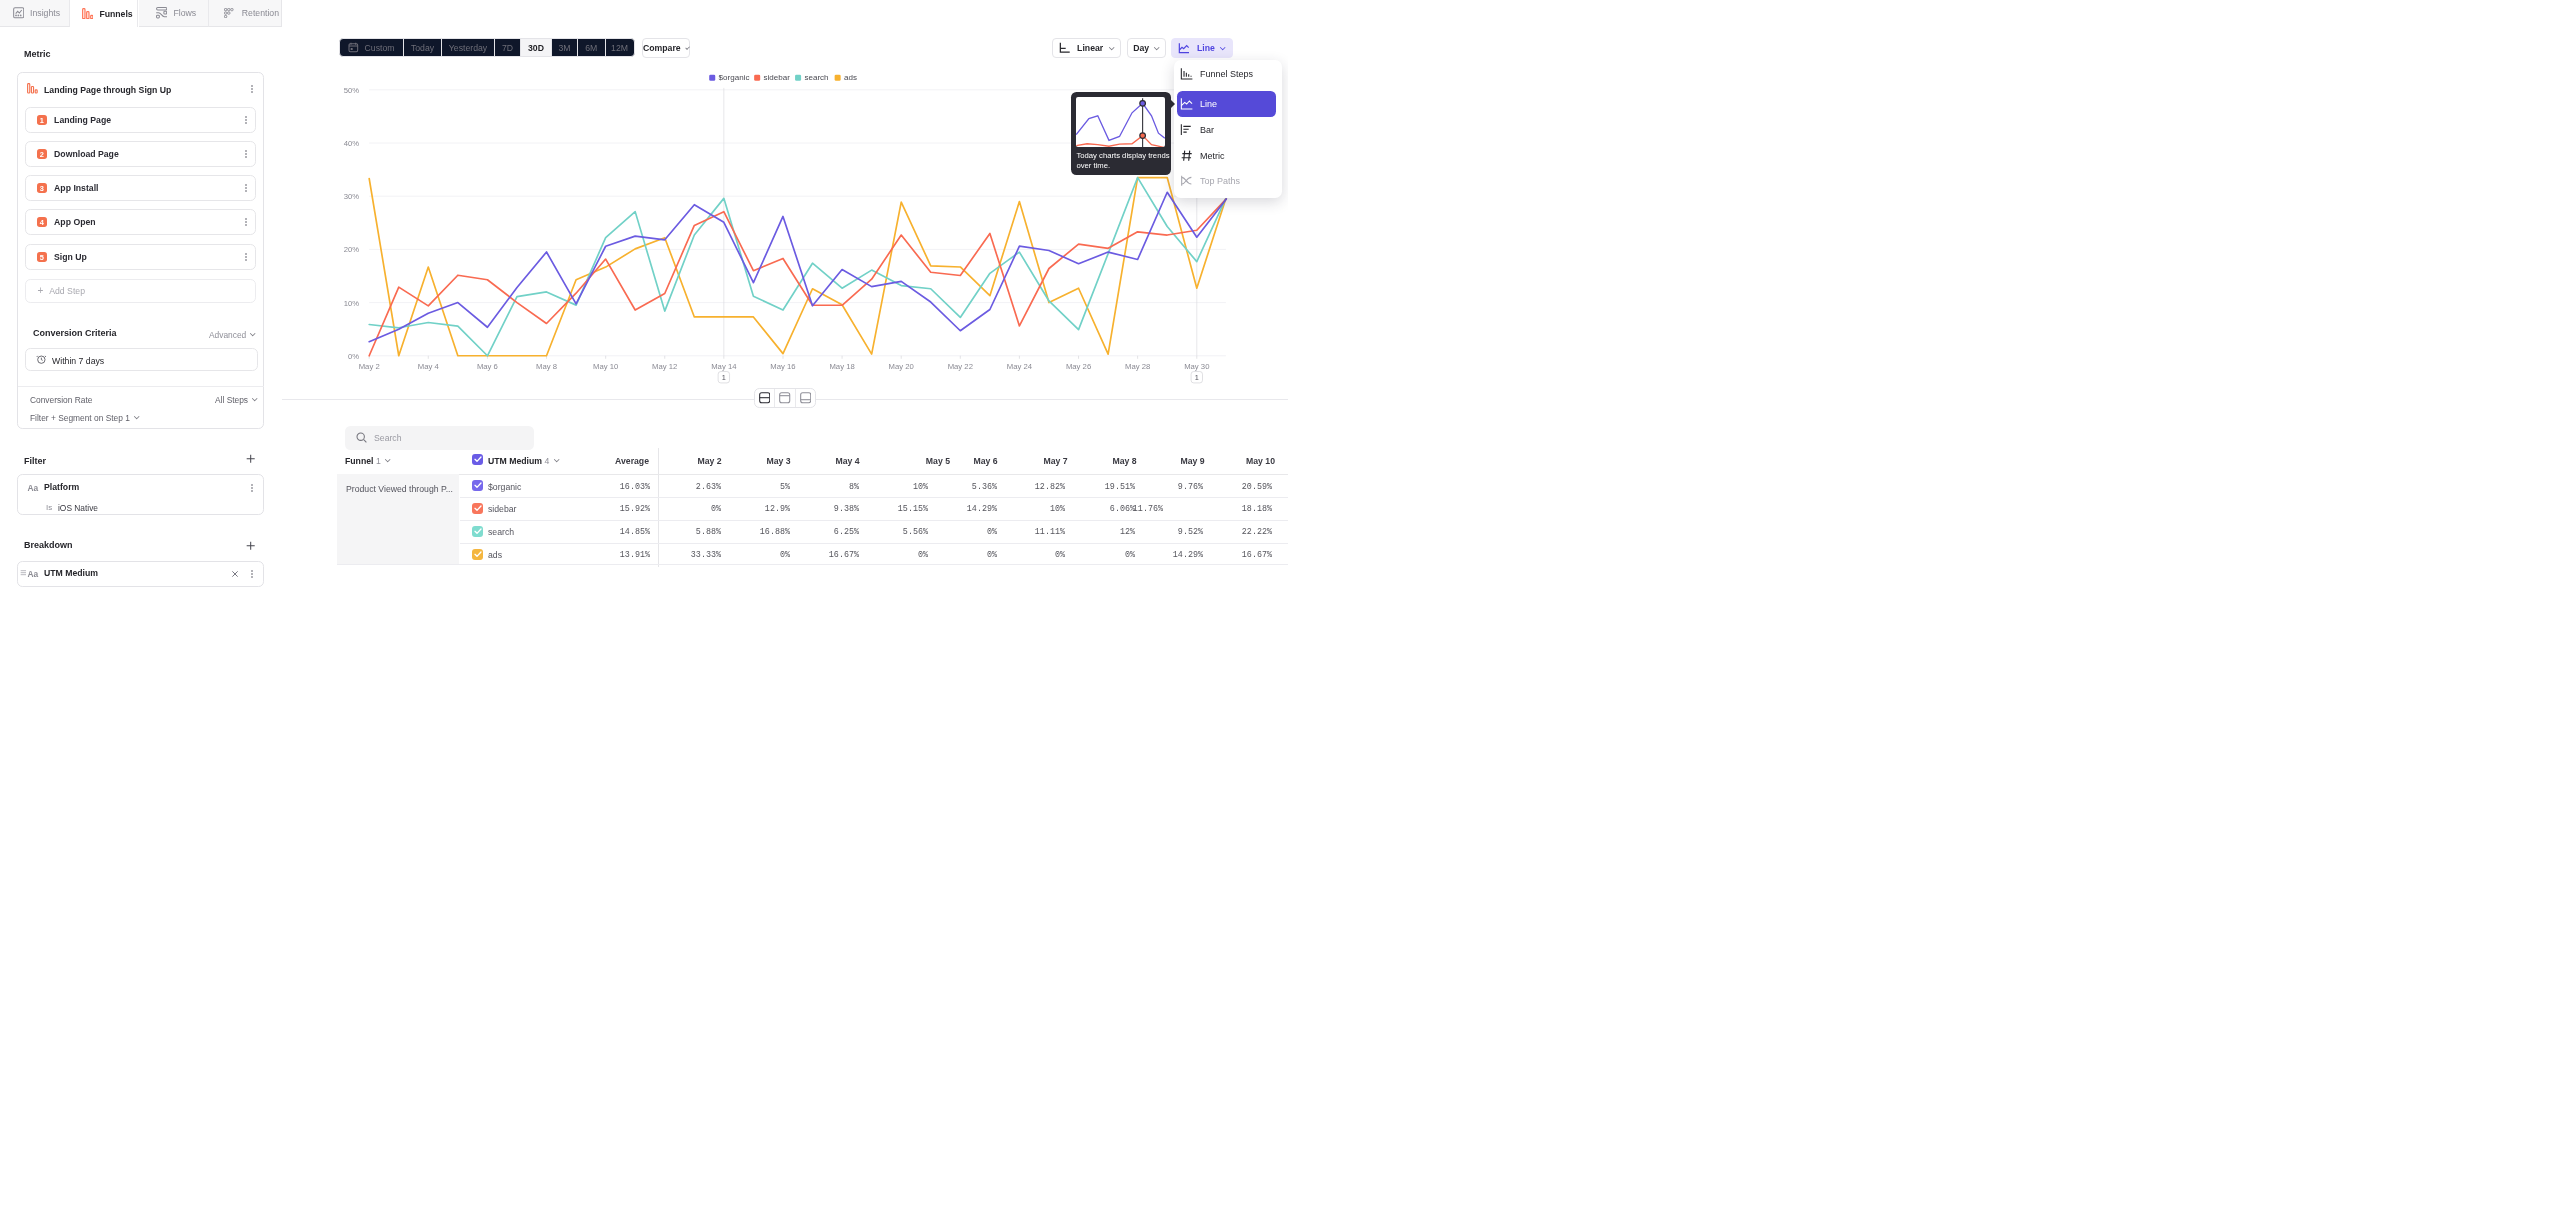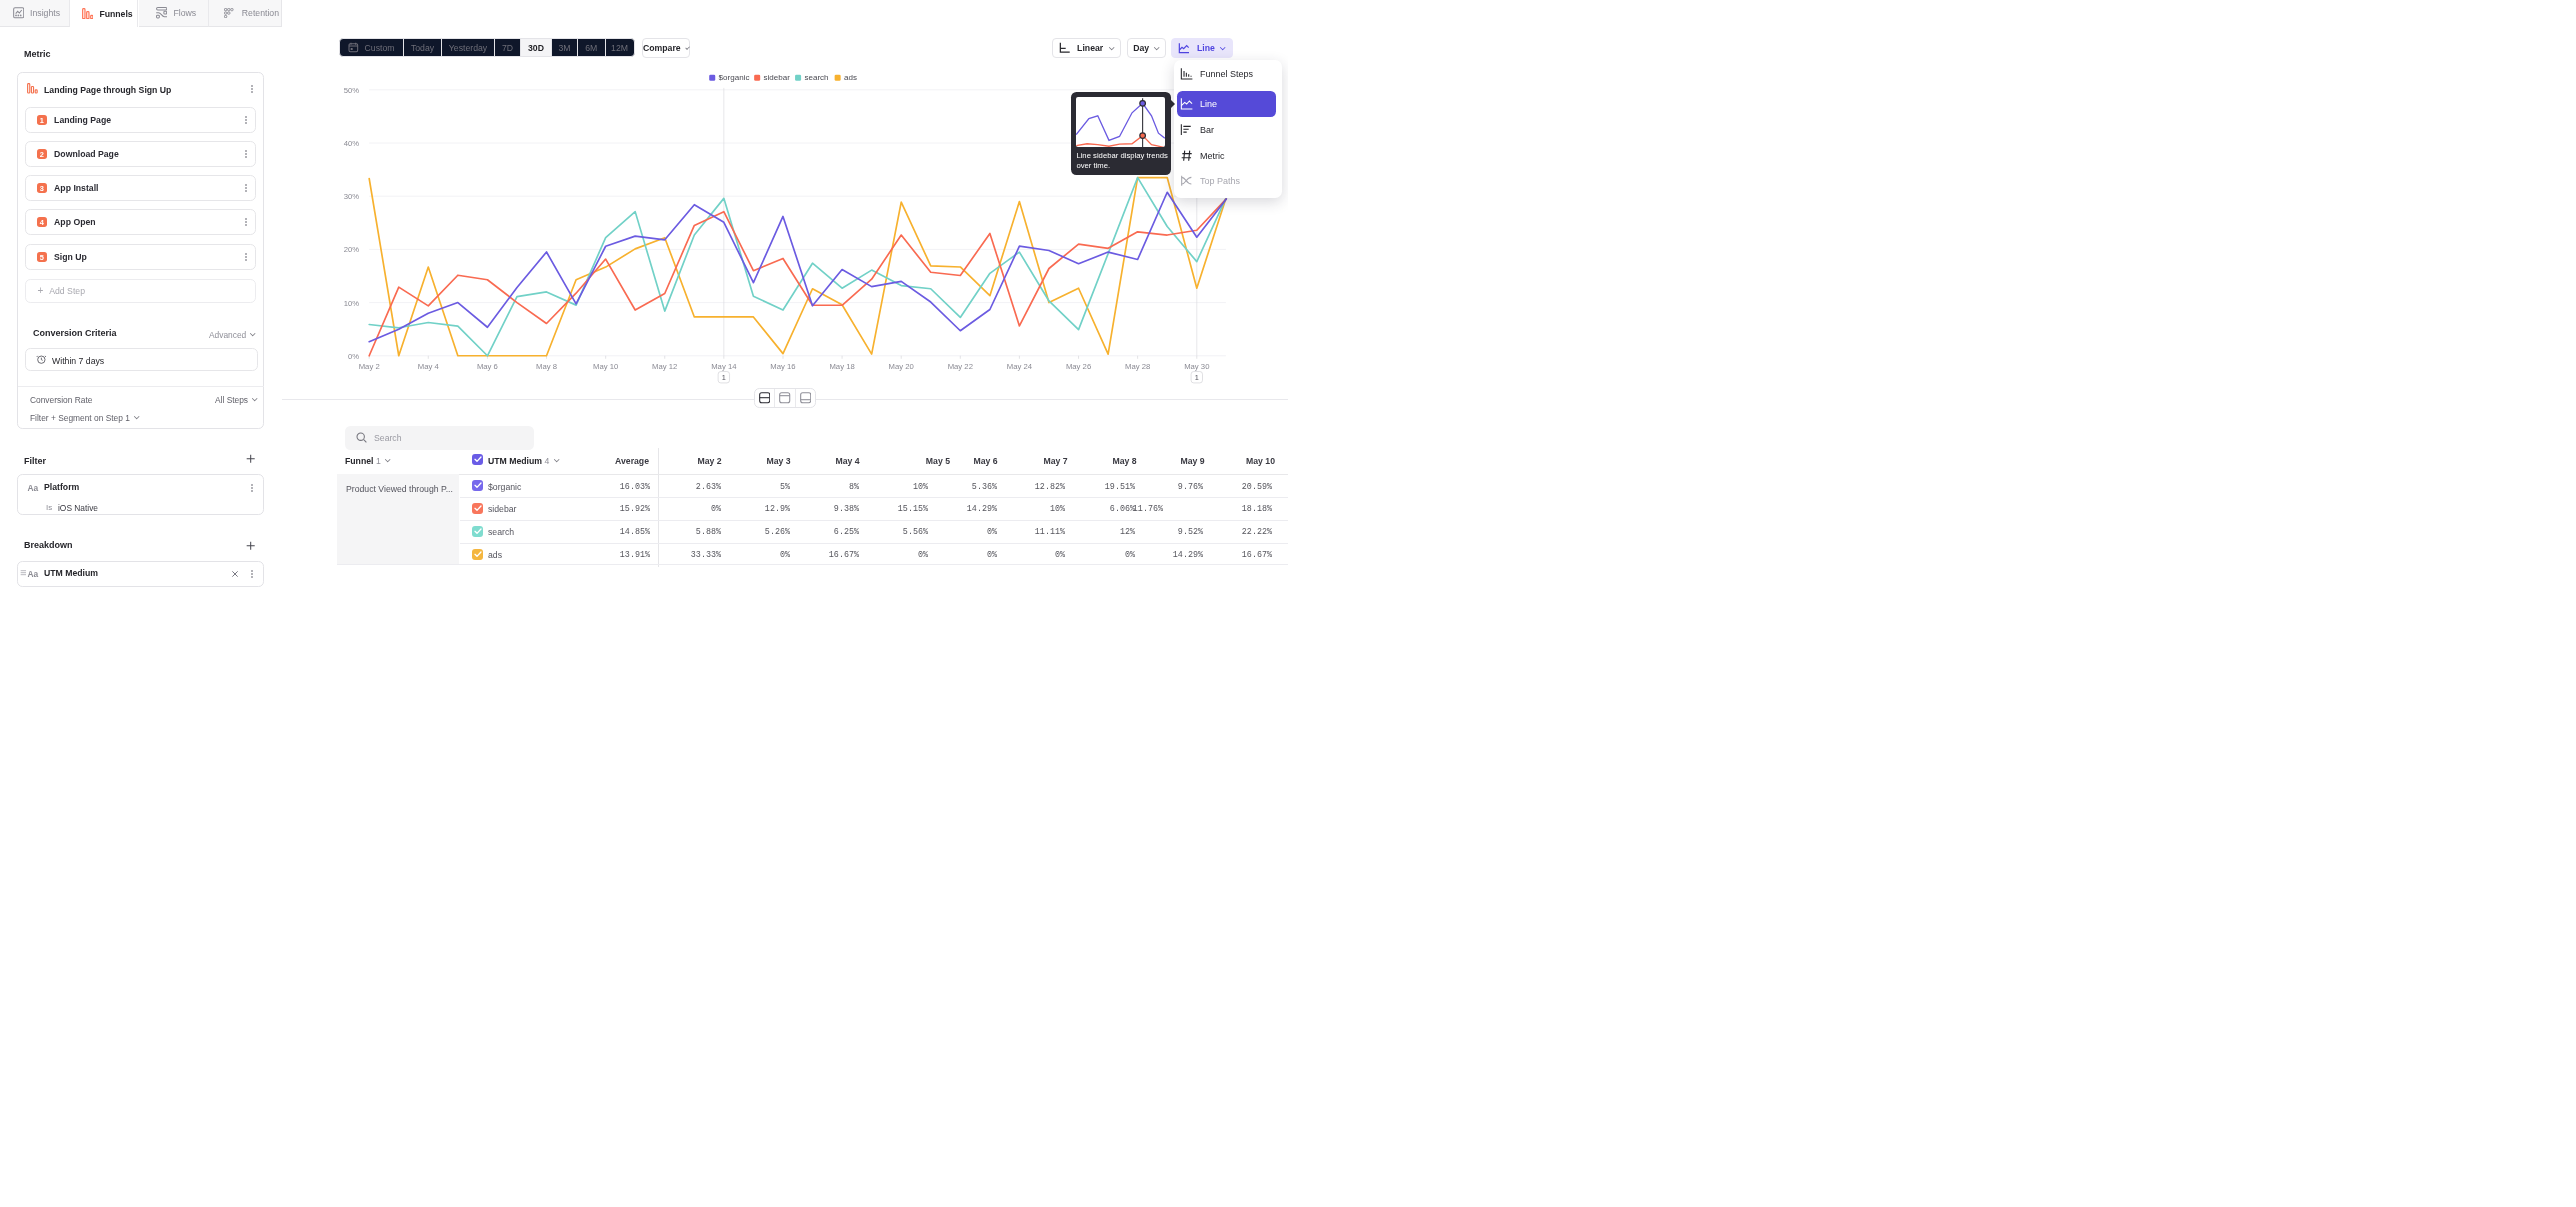--- a/index.html
+++ b/index.html
@@ -432,21 +432,21 @@
   <div class="num mono" style="left:716px;top:504px;width:74px;">12.9%</div>
   <div class="num mono" style="left:785px;top:504px;width:74px;">9.38%</div>
   <div class="num mono" style="left:854px;top:504px;width:74px;">15.15%</div>
   <div class="num mono" style="left:923px;top:504px;width:74px;">14.29%</div>
   <div class="num mono" style="left:991px;top:504px;width:74px;">10%</div>
   <div class="num mono" style="left:1061px;top:504px;width:74px;">6.06%</div>
   <div class="num mono" style="left:1089px;top:504px;width:74px;">11.76%</div>
   <div class="num mono" style="left:1198px;top:504px;width:74px;">18.18%</div>
   <div class="num mono" style="left:576px;top:527px;width:74px;">14.85%</div>
   <div class="num mono" style="left:647px;top:527px;width:74px;">5.88%</div>
-  <div class="num mono" style="left:716px;top:527px;width:74px;">5.26%</div>
+  <div class="num mono" style="left:716px;top:527px;width:74px;">16.88%</div>
   <div class="num mono" style="left:785px;top:527px;width:74px;">6.25%</div>
   <div class="num mono" style="left:854px;top:527px;width:74px;">5.56%</div>
   <div class="num mono" style="left:923px;top:527px;width:74px;">0%</div>
   <div class="num mono" style="left:991px;top:527px;width:74px;">11.11%</div>
   <div class="num mono" style="left:1061px;top:527px;width:74px;">12%</div>
   <div class="num mono" style="left:1129px;top:527px;width:74px;">9.52%</div>
   <div class="num mono" style="left:1198px;top:527px;width:74px;">22.22%</div>
   <div class="num mono" style="left:576px;top:550px;width:74px;">13.91%</div>
   <div class="num mono" style="left:647px;top:550px;width:74px;">33.33%</div>
   <div class="num mono" style="left:716px;top:550px;width:74px;">0%</div>
@@ -503,17 +503,17 @@
   <div class="tip">
     <div class="box">
       <svg width="89" height="50" viewBox="0 0 133 75">
         <polyline fill="none" stroke="#f96a51" stroke-width="2" points="0,72.9 16.4,70.1 32.4,71.4 49.2,73.8 65,70.7 83.8,70.1 99.7,57.9 113,71.4 123.4,73.8 133,76"></polyline>
         <polyline fill="none" stroke="#6b5be1" stroke-width="2" points="0,56.5 19.1,32.4 32.4,28.2 49.2,65 65,59.2 83.8,23.7 99.7,9.5 113,28.2 123.4,54.3 133,61.9"></polyline>
         <line x1="99.7" y1="2" x2="99.7" y2="75" stroke="#2b2b33" stroke-width="1.6"></line>
         <circle cx="99.7" cy="9.5" r="4.2" fill="#6b5be1" stroke="#2b2b33" stroke-width="1.8"></circle>
         <circle cx="99.7" cy="57.9" r="4.2" fill="#f4694e" stroke="#2b2b33" stroke-width="1.8"></circle>
       </svg>
     </div>
-    <div class="txt">Line sidebar display trends over time.</div>
+    <div class="txt">Today charts display trends over time.</div>
   </div>
   <div class="tiparrow"></div>
 </div>
 
 
 </body></html>

